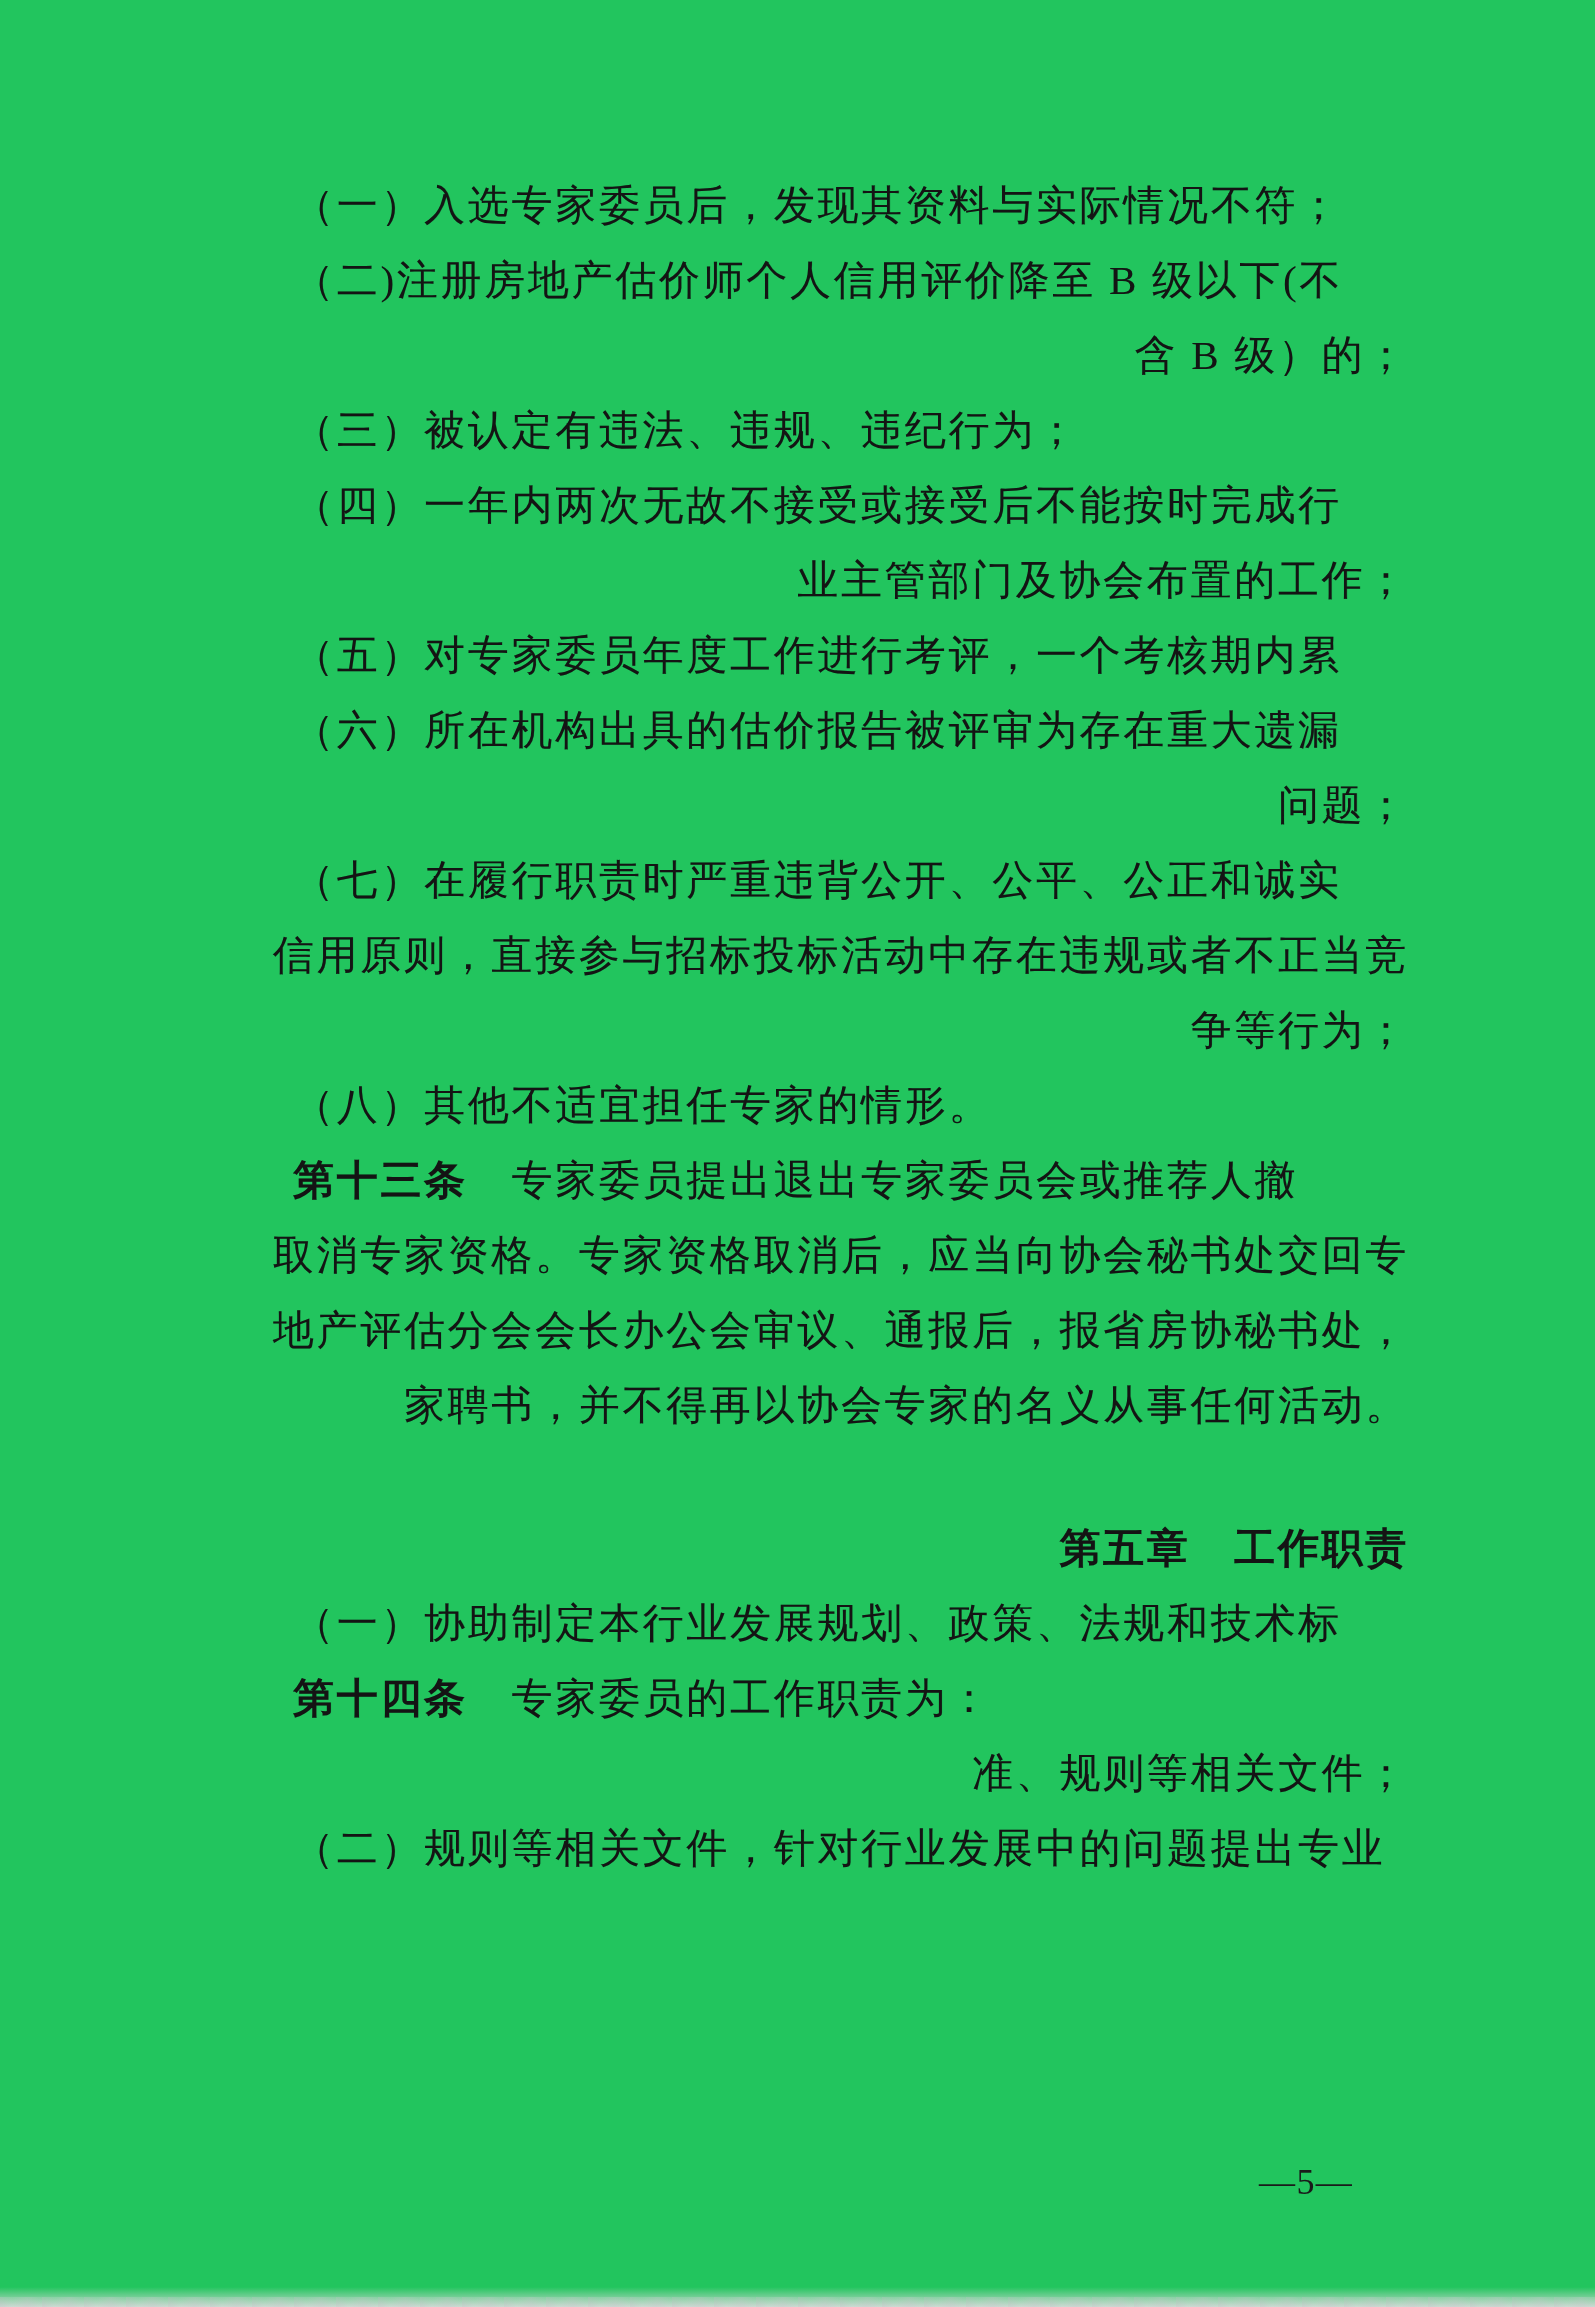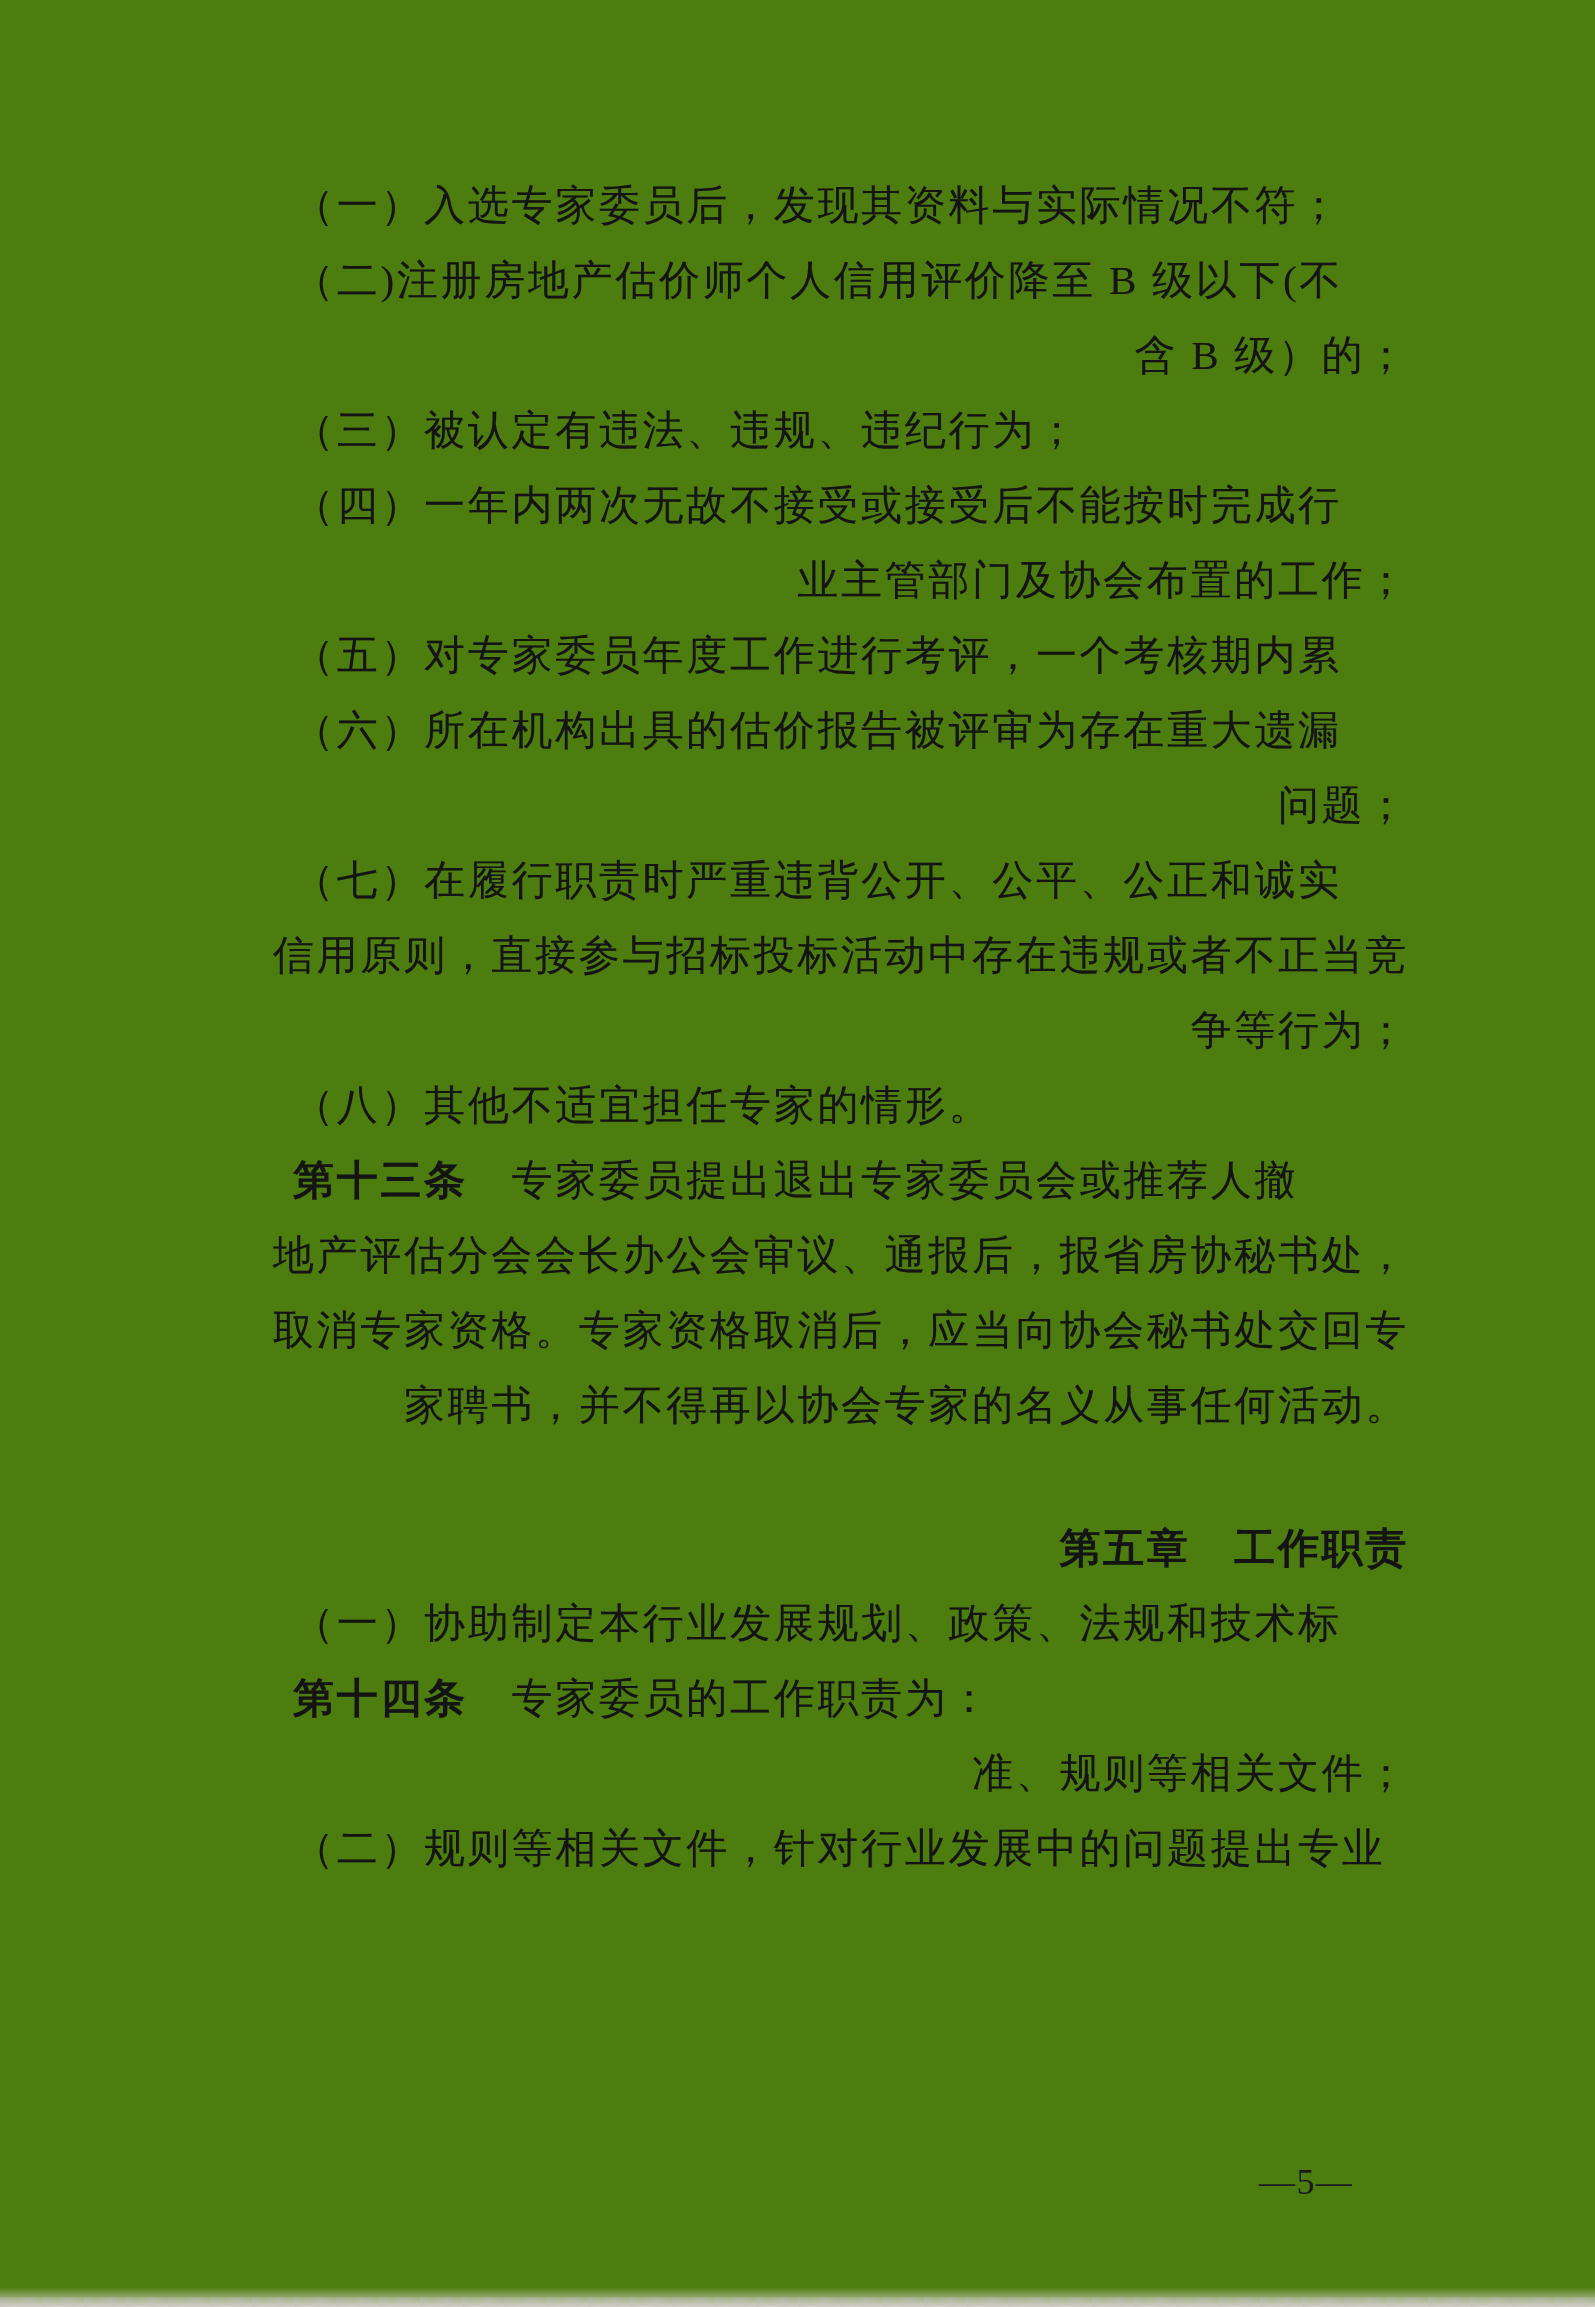--- a/index.html
+++ b/index.html
@@ -4,21 +4,21 @@
 <style>
   * { margin: 0; padding: 0; box-sizing: border-box; }
   html, body {
     width: 1595px;
     font-family: "Liberation Serif", "DejaVu Serif", serif;
   }
   .page {
     position: relative;
     width: 1595px;
     height: 2307px;
-    background: #4d7c0f;
+    background: #22c55e;
     overflow: hidden;
     color: #141414;
   }
   .doc-body {
     position: absolute;
     left: 205px;
     top: 168px;
     width: 1204px;
   }
   .line {
@@ -78,22 +78,22 @@
       <div class="line item">（四）一年内两次无故不接受或接受后不能按时完成行</div>
       <div class="line cont">业主管部门及协会布置的工作；</div>
       <div class="line item">（五）对专家委员年度工作进行考评，一个考核期内累</div>
       <div class="line item">（六）所在机构出具的估价报告被评审为存在重大遗漏</div>
       <div class="line cont">问题；</div>
       <div class="line item">（七）在履行职责时严重违背公开、公平、公正和诚实</div>
       <div class="line cont">信用原则，直接参与招标投标活动中存在违规或者不正当竞</div>
       <div class="line cont">争等行为；</div>
       <div class="line item">（八）其他不适宜担任专家的情形。</div>
       <div class="line item"><span class="bold">第十三条</span>　专家委员提出退出专家委员会或推荐人撤</div>
+      <div class="line cont">取消专家资格。专家资格取消后，应当向协会秘书处交回专</div>
       <div class="line cont">地产评估分会会长办公会审议、通报后，报省房协秘书处，</div>
-      <div class="line cont">取消专家资格。专家资格取消后，应当向协会秘书处交回专</div>
       <div class="line cont">家聘书，并不得再以协会专家的名义从事任何活动。</div>
       <div class="line heading">第五章　工作职责</div>
       <div class="line item">（一）协助制定本行业发展规划、政策、法规和技术标</div>
       <div class="line item"><span class="bold">第十四条</span>　专家委员的工作职责为：</div>
       <div class="line cont">准、规则等相关文件；</div>
       <div class="line item">（二）规则等相关文件，针对行业发展中的问题提出专业</div>
     </div>
 
   <div class="page-number">—5—</div>
 

